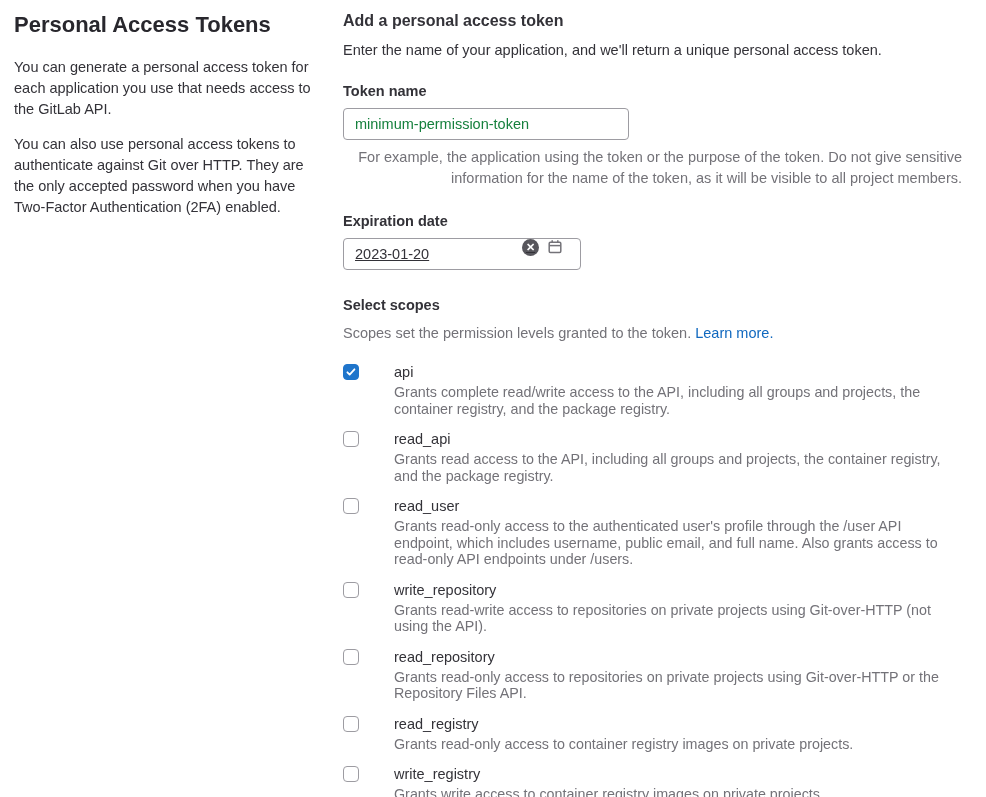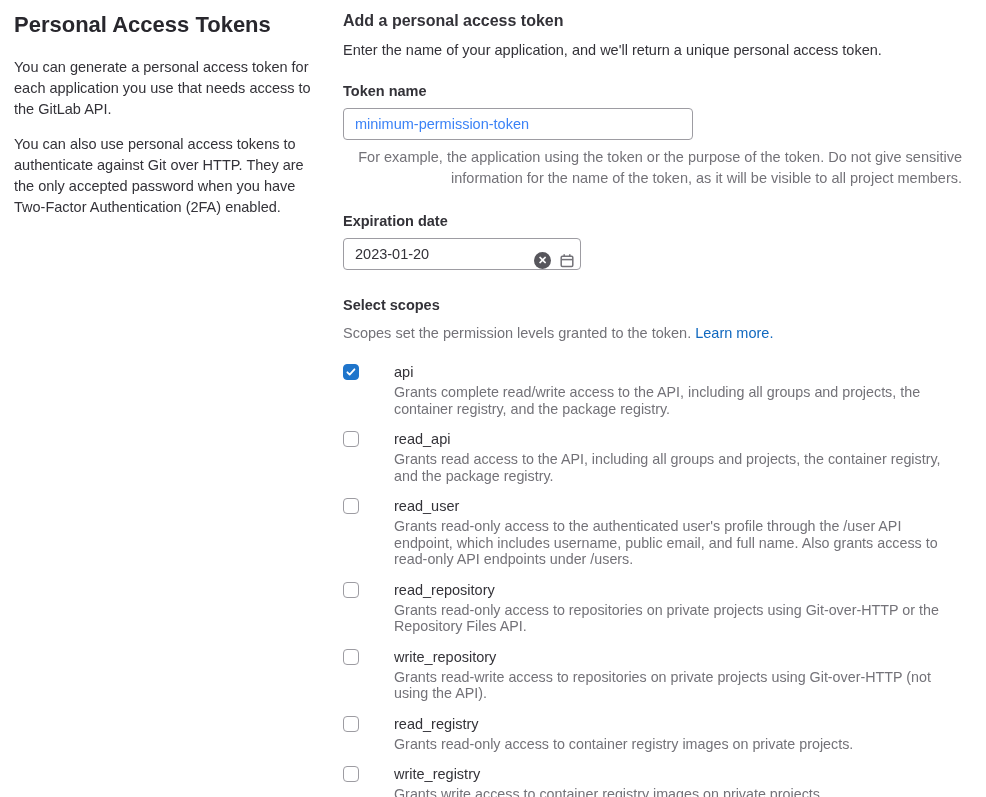--- a/index.html
+++ b/index.html
@@ -43,47 +43,48 @@
     margin: 0 0 23px 0;
     line-height: 20px;
   }
   .form-label {
     display: block;
     font-weight: 700;
     margin: 0 0 9px 0;
   }
   .text-input {
     display: block;
-    width: 350px;
+    width: 286px;
     height: 32px;
     border: 1px solid #9d9ca2;
     border-radius: 4px;
     padding: 0 11px;
     font-size: 14.5px;
     font-family: "Liberation Sans", sans-serif;
-    color: #3b82f6;
+    color: #15803d;
     background: #fff;
     outline: none;
   }
   .form-help {
     margin-top: 7px;
     color: #737278;
     line-height: 20.5px;
     text-align: right;
   }
   .form-group-expiry { margin-top: 25px; }
   .date-wrap {
     width: 238px;
     height: 32px;
     border: 1px solid #9d9ca2;
     border-radius: 4px;
     display: flex;
-    align-items: flex-end;
+    align-items: flex-start;
     background: #fff;
-    padding-right: 5px;
+    padding-right: 17px;
+    text-decoration: underline;
   }
   .date-input {
     flex: 1;
     min-width: 0;
     border: none;
     outline: none;
     height: 30px;
     padding: 0 11px;
     font-size: 14.5px;
     font-family: "Liberation Sans", sans-serif;
@@ -200,40 +201,40 @@
       <div class="scope-label">read_user</div>
       <div class="scope-desc">Grants read-only access to the authenticated user's profile through the /user API endpoint, which includes username, public email, and full name. Also grants access to read-only API endpoints under /users.</div>
     </div>
   </div>
 
   <div class="scope-row">
     <span class="checkbox">
       
     </span>
     <div class="scope-text">
+      <div class="scope-label">write_repository</div>
+      <div class="scope-desc">Grants read-write access to repositories on private projects using Git-over-HTTP (not using the API).</div>
+    </div>
+  </div>
+
+  <div class="scope-row">
+    <span class="checkbox">
+      
+    </span>
+    <div class="scope-text">
       <div class="scope-label">read_repository</div>
       <div class="scope-desc">Grants read-only access to repositories on private projects using Git-over-HTTP or the Repository Files API.</div>
     </div>
   </div>
 
   <div class="scope-row">
     <span class="checkbox">
       
     </span>
     <div class="scope-text">
-      <div class="scope-label">write_repository</div>
-      <div class="scope-desc">Grants read-write access to repositories on private projects using Git-over-HTTP (not using the API).</div>
-    </div>
-  </div>
-
-  <div class="scope-row">
-    <span class="checkbox">
-      
-    </span>
-    <div class="scope-text">
       <div class="scope-label">read_registry</div>
       <div class="scope-desc">Grants read-only access to container registry images on private projects.</div>
     </div>
   </div>
 
   <div class="scope-row">
     <span class="checkbox">
       
     </span>
     <div class="scope-text">

